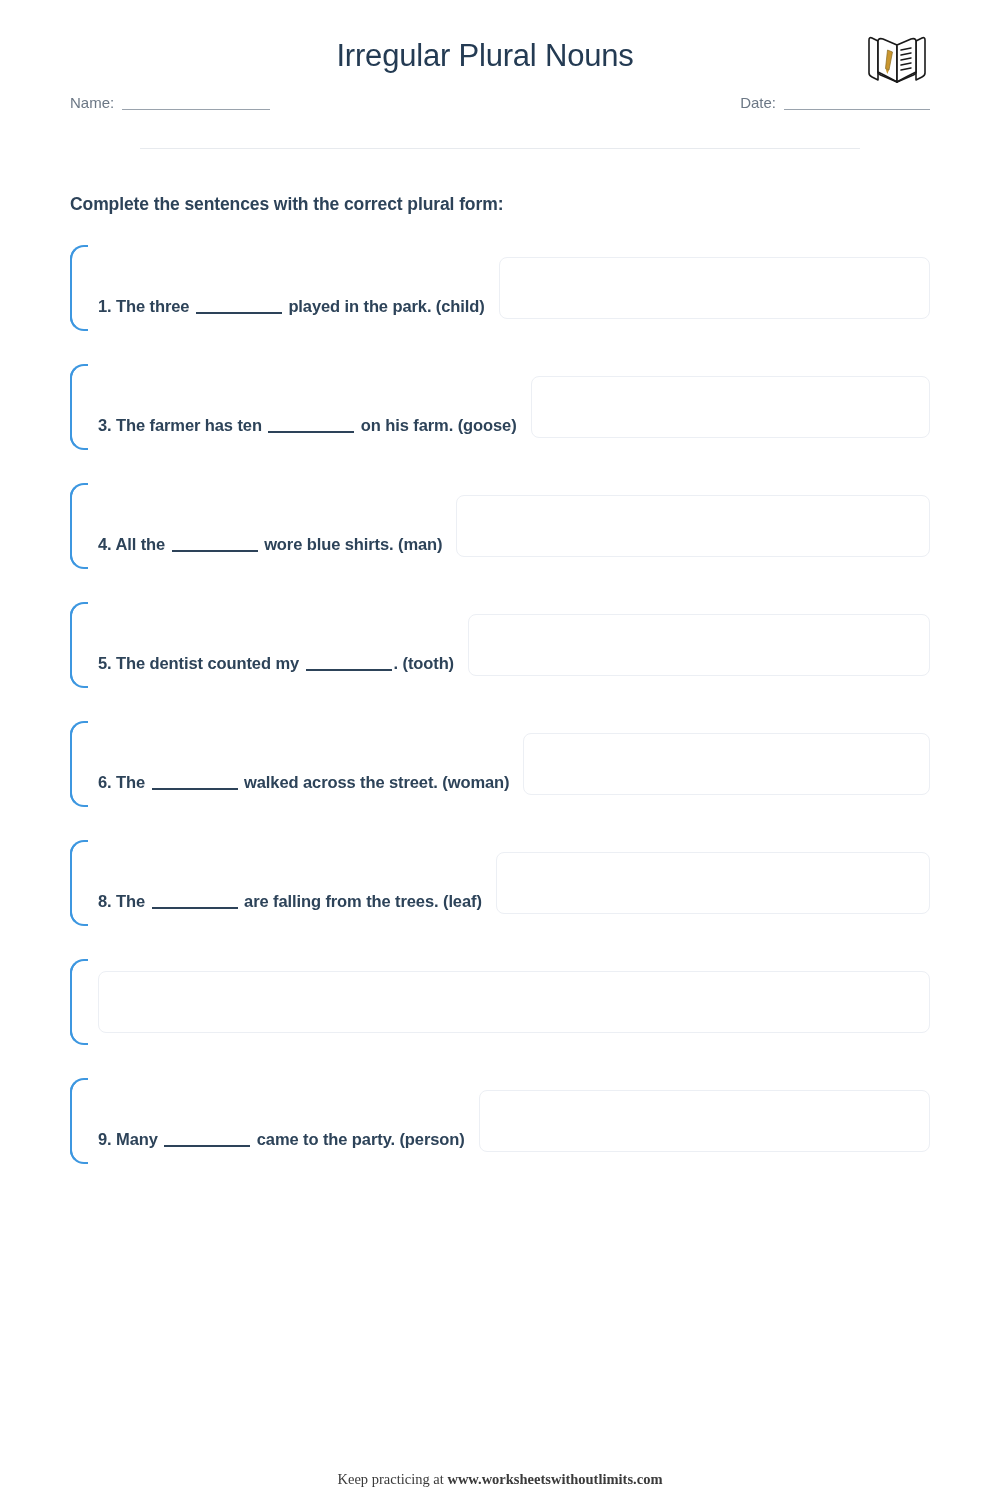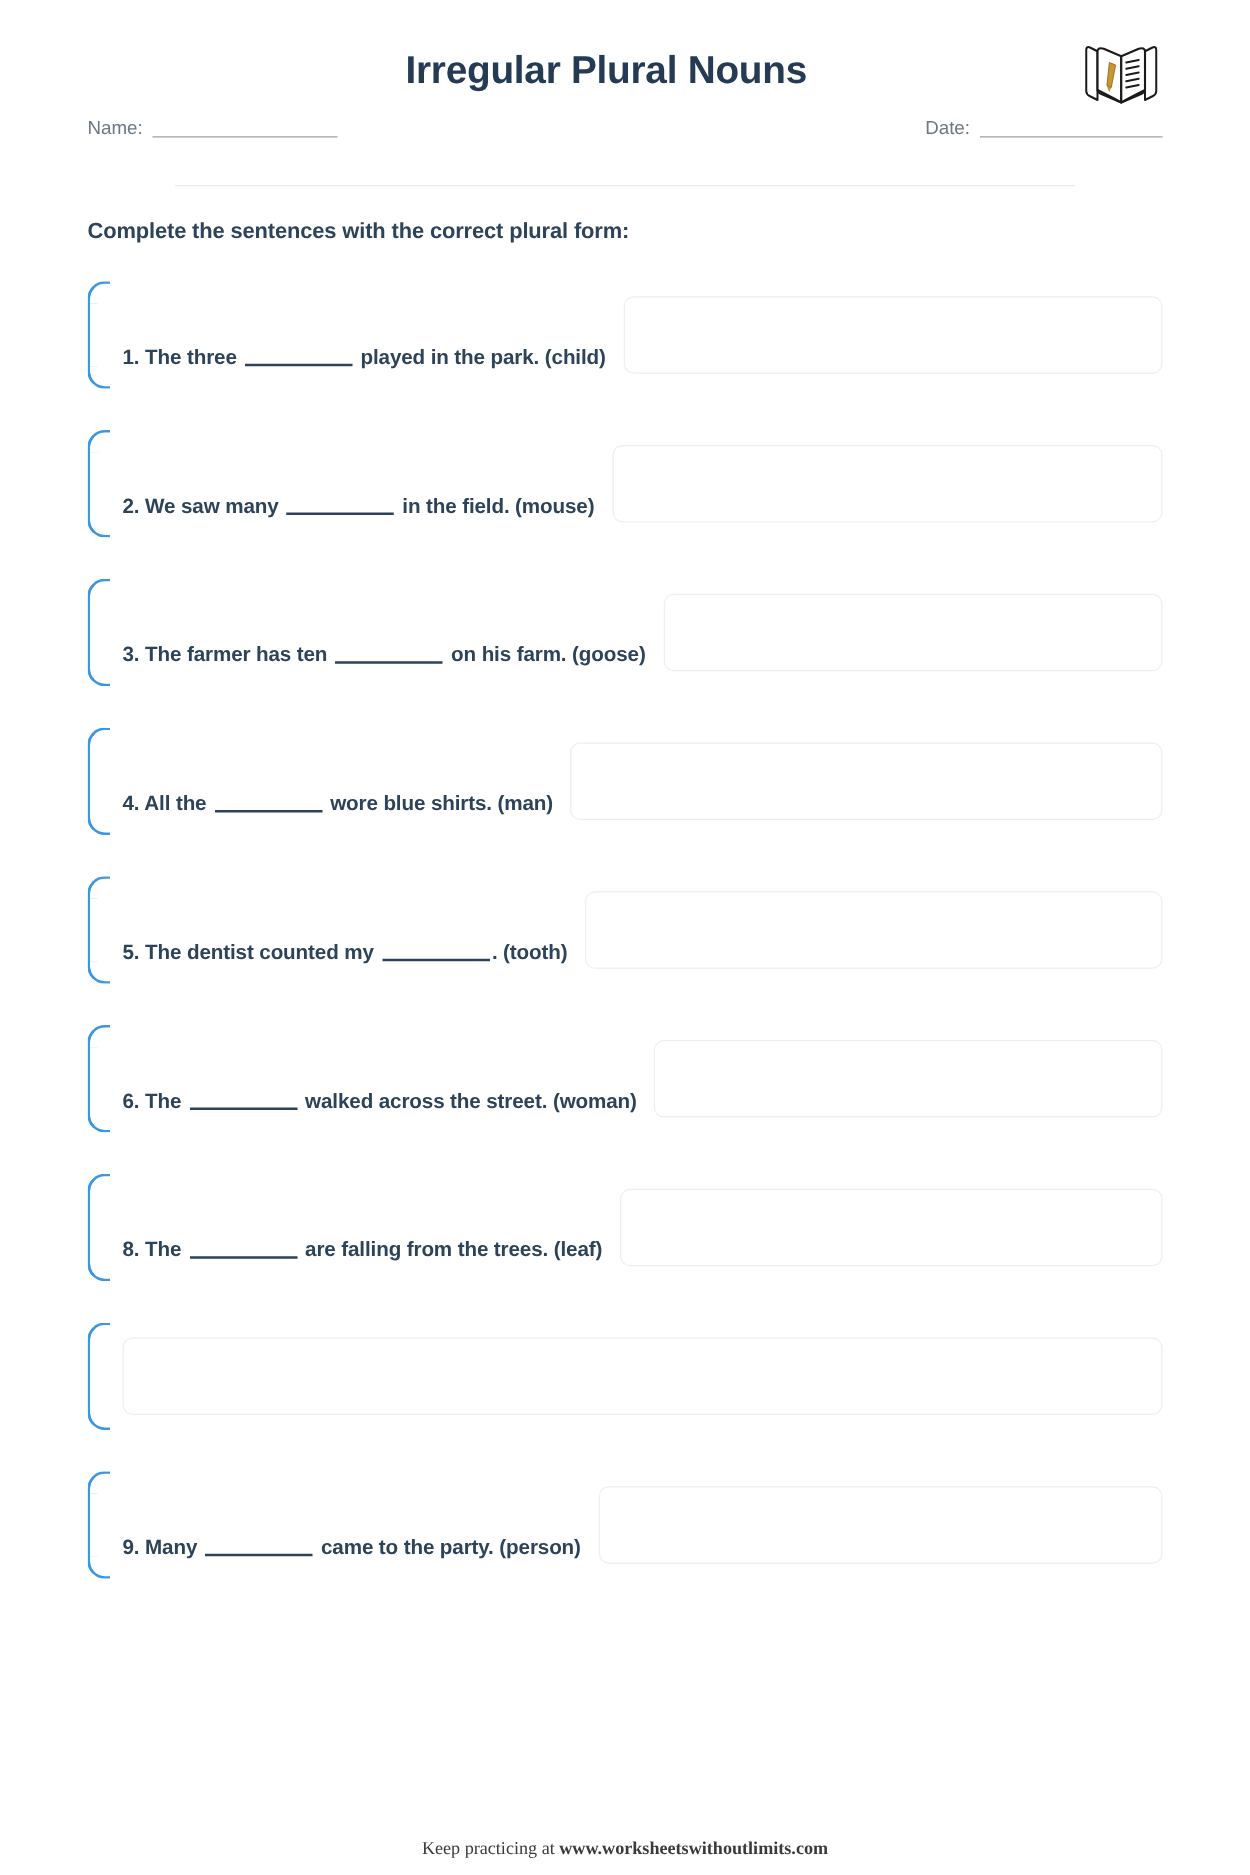--- a/index.html
+++ b/index.html
@@ -26,21 +26,21 @@
 
   
   .header {
     position: relative;
     height: 150px;
   }
 
   .title {
     text-align: center;
     font-size: 31px;
-    font-weight: bold;
+    font-weight: normal;
     color: #243b53;
     letter-spacing: -0.2px;
     padding-top: 38px;
     padding-right: 30px;
   }
 
   .book-icon {
     position: absolute;
     right: 0px;
     top: 30px;
@@ -88,21 +88,21 @@
     top: 148px;
     height: 1px;
     background: #e7eaee;
   }
 
   
   .instruction {
     font-size: 17.5px;
     font-weight: bold;
     color: #2d4359;
-    margin-top: 24px;
+    margin-top: 44px;
     letter-spacing: -0.1px;
   }
 
   
   .questions {
     margin-top: 30px;
   }
 
   .q-row {
     position: relative;
@@ -245,25 +245,20 @@
   <div class="instruction">Complete the sentences with the correct plural form:</div>
 
   <div class="questions" id="questions-list">
       <div class="q-row">
         <div class="q-accent"></div>
         <div class="q-text"><span>1.</span> <span>The three</span> <span class="blank"></span> <span>played in the park. (child)</span></div>
         <div class="answer-box"></div>
       </div>
       <div class="q-row">
         <div class="q-accent"></div>
-        <div class="q-text"><span>2.</span> <span>We saw many</span> <span class="blank"></span> <span>in the field. (mouse)</span></div>
-        <div class="answer-box"></div>
-      </div>
-      <div class="q-row">
-        <div class="q-accent"></div>
         <div class="q-text"><span>3.</span> <span>The farmer has ten</span> <span class="blank"></span> <span>on his farm. (goose)</span></div>
         <div class="answer-box"></div>
       </div>
       <div class="q-row">
         <div class="q-accent"></div>
         <div class="q-text"><span>4.</span> <span>All the</span> <span class="blank"></span> <span>wore blue shirts. (man)</span></div>
         <div class="answer-box"></div>
       </div>
       <div class="q-row">
         <div class="q-accent"></div>

